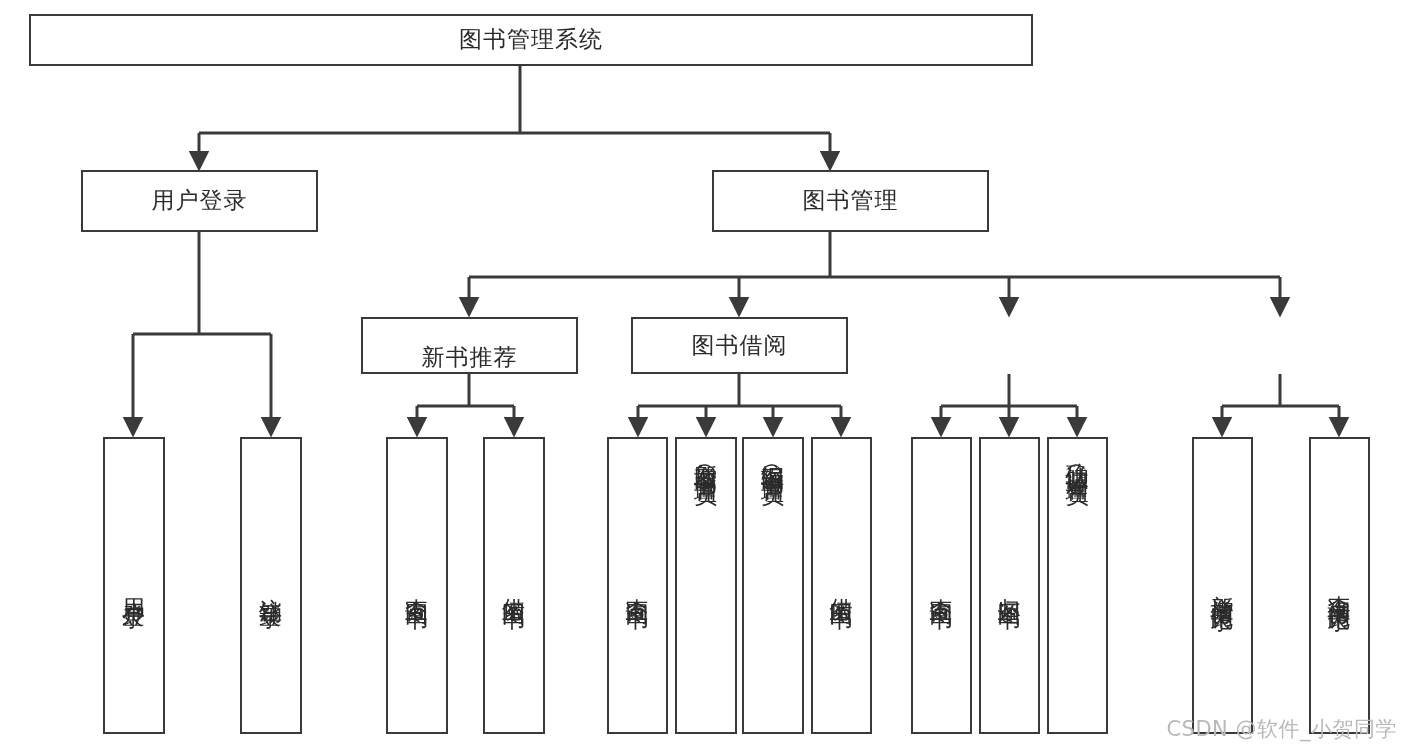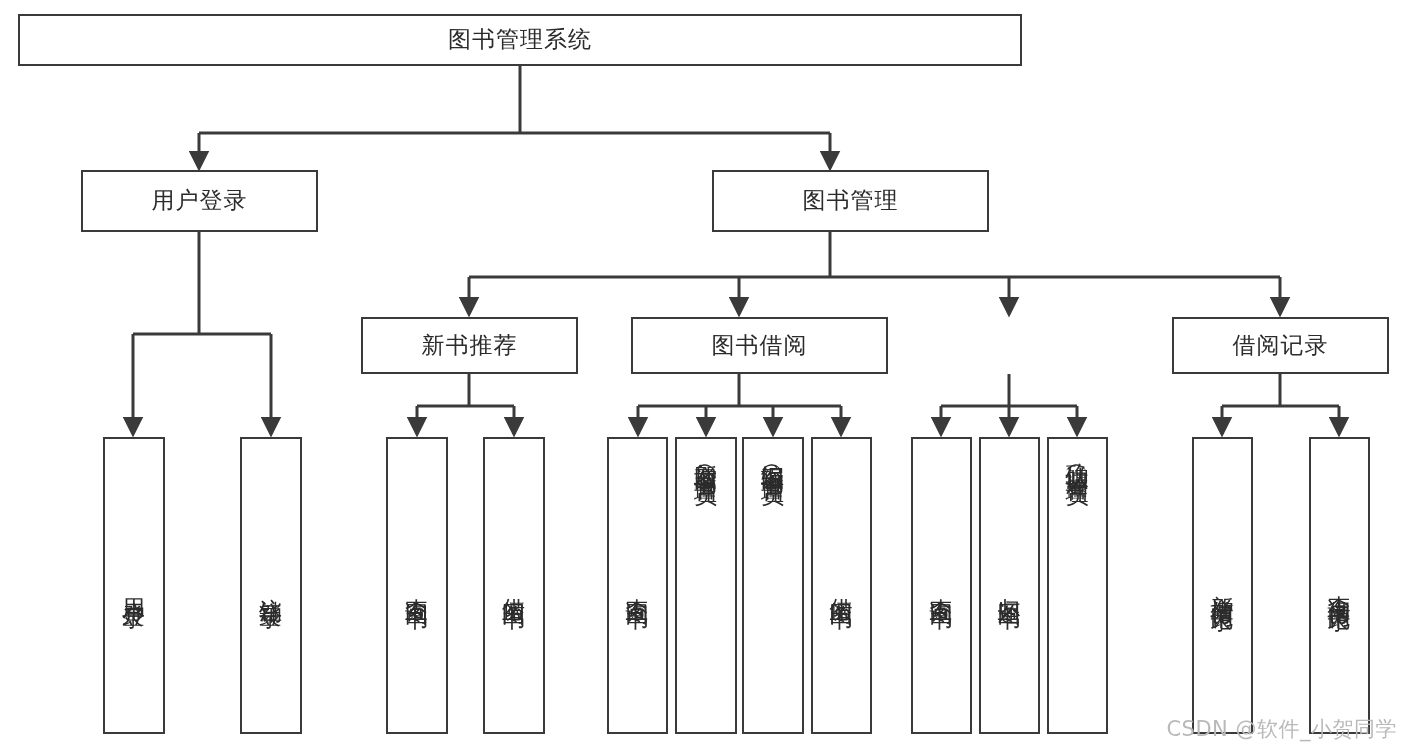--- a/index.html
+++ b/index.html
@@ -116,39 +116,36 @@
       <path d="M 1009 406 L 1009 434" marker-end="url(#arw)"></path>
       <path d="M 1077 406 L 1077 434" marker-end="url(#arw)"></path>
 
       <path d="M 1280 374 L 1280 406"></path>
       <path d="M 1222 406 L 1339 406"></path>
       <path d="M 1222 406 L 1222 434" marker-end="url(#arw)"></path>
       <path d="M 1339 406 L 1339 434" marker-end="url(#arw)"></path>
     </g>
   </svg>
 
-  <div class="node h" style="left:18px; top:14px; width:1004px; height:52px;">
+  <div class="node h" style="left:29px; top:14px; width:1004px; height:52px;">
     <span class="lbl">图书管理系统</span>
   </div>
 
   <div class="node h" style="left:81px; top:170px; width:237px; height:62px;">
     <span class="lbl">用户登录</span>
   </div>
   <div class="node h" style="left:712px; top:170px; width:277px; height:62px;">
     <span class="lbl">图书管理</span>
   </div>
 
-  <div class="node h" style="left:361px; top:317px; width:217px; height:57px;">
+  <div class="node h" style="left:361px; top:317px; width:217px; height:57px;align-items:flex-end;">
     <span class="lbl">新书推荐</span>
   </div>
-  <div class="node h" style="left:631px; top:317px; width:257px; height:57px;">
+  <div class="node h" style="left:631px; top:317px; width:217px; height:57px;">
     <span class="lbl">图书借阅</span>
-  </div>
-  <div class="node h" style="left:1172px; top:317px; width:217px; height:57px;">
-    <span class="lbl">借阅记录</span>
   </div>
 
   <div class="node v mid" style="left:103px; top:437px; width:62px; height:297px;">
     <span class="lbl">用户登录</span>
   </div>
   <div class="node v mid" style="left:240px; top:437px; width:62px; height:297px;">
     <span class="lbl">注销登录</span>
   </div>
 
   <div class="node v mid" style="left:386px; top:437px; width:62px; height:297px;">

